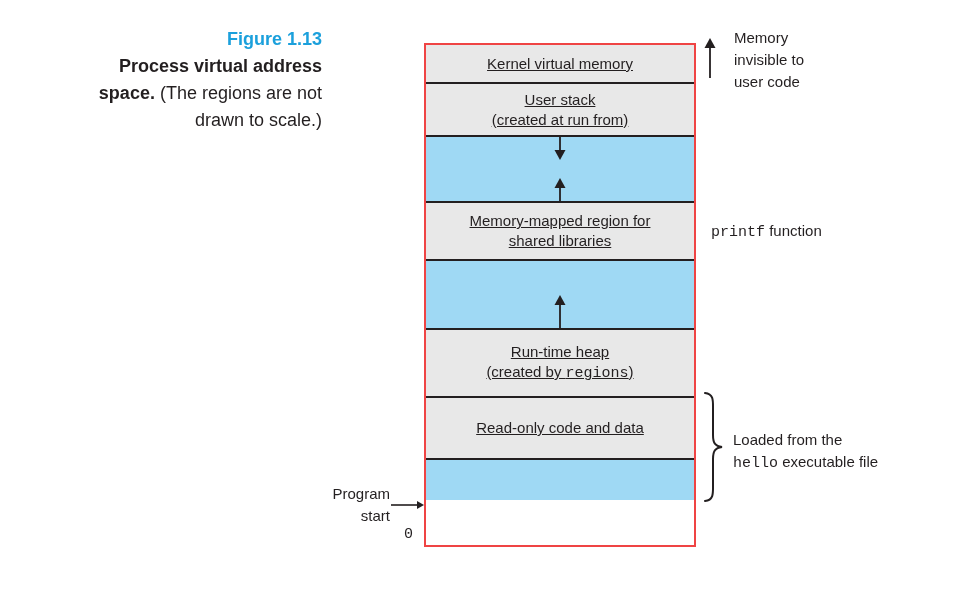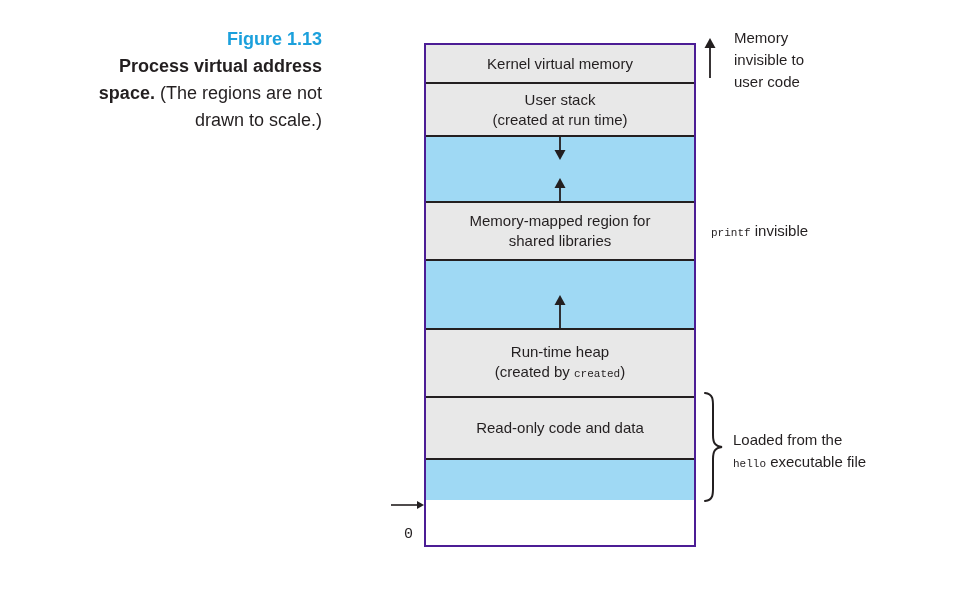--- a/index.html
+++ b/index.html
@@ -27,24 +27,25 @@
   .cap-bold  { font-weight: bold; }
 
   
   .membox {
     position: absolute;
     left: 424px;
     top: 43px;
     width: 272px;
     height: 504px;
     box-sizing: border-box;
-    border: 2px solid #4c1d95;
+    border: 2px solid #ef4444;
     display: flex;
     flex-direction: column;
     background: #ffffff;
+    text-decoration: underline;
   }
   .region {
     box-sizing: border-box;
     border-bottom: 2px solid #231f20;
     position: relative;
     display: flex;
     flex-direction: column;
     align-items: center;
     justify-content: center;
     text-align: center;
@@ -57,21 +58,21 @@
   .r0 { height: 39px; }
   .r1 { height: 53px; }
   .r2 { height: 66px; }
   .r3 { height: 58px; }
   .r4 { height: 69px; }
   .r5 { height: 68px; }
   .r6 { height: 58px; }
   .r7 { height: 62px; }
   .r8 { height: 40px; }
 
-  .mono { font-family: "Liberation Mono", "DejaVu Sans Mono", monospace; font-size: 11px; }
+  .mono { font-family: "Liberation Mono", "DejaVu Sans Mono", monospace; font-size: 15px; }
 
   .arrow-svg {
     position: absolute;
     left: 50%;
     transform: translateX(-50%);
     top: 0;
   }
 
   
   .ann { position: absolute; font-size: 15px; }
@@ -102,21 +103,21 @@
   </div>
 
   <div class="membox">
 
     <div class="region gray r0">
       <span>Kernel virtual memory</span>
     </div>
 
     <div class="region gray r1">
       <span>User stack</span>
-      <span>(created at run time)</span>
+      <span>(created at run from)</span>
     </div>
 
     <div class="region blue r2">
       <svg class="arrow-svg" width="14" height="64">
         <line x1="7" y1="0" x2="7" y2="14" stroke="#231f20" stroke-width="1.8"></line>
         <polygon points="1.5,13 12.5,13 7,23" fill="#231f20"></polygon>
         <polygon points="1.5,51 12.5,51 7,41" fill="#231f20"></polygon>
         <line x1="7" y1="50" x2="7" y2="64" stroke="#231f20" stroke-width="1.8"></line>
       </svg>
     </div>
@@ -128,21 +129,21 @@
 
     <div class="region blue r4">
       <svg class="arrow-svg" width="14" height="67">
         <polygon points="1.5,44 12.5,44 7,34" fill="#231f20"></polygon>
         <line x1="7" y1="43" x2="7" y2="67" stroke="#231f20" stroke-width="1.8"></line>
       </svg>
     </div>
 
     <div class="region gray r5">
       <span>Run-time heap</span>
-      <span><span>(created by </span><span class="mono">created</span><span>)</span></span>
+      <span><span>(created by </span><span class="mono">regions</span><span>)</span></span>
     </div>
 
 
     <div class="region gray r7">
       <span>Read-only code and data</span>
     </div>
 
     <div class="region blue r8"></div>
 
   </div>
@@ -151,33 +152,37 @@
     <polygon points="1.5,10 12.5,10 7,0" fill="#231f20"></polygon>
     <line x1="7" y1="9" x2="7" y2="40" stroke="#231f20" stroke-width="1.8"></line>
   </svg>
   <div class="ann ann-mem-invisible">
     <div>Memory</div>
     <div>invisible to</div>
     <div>user code</div>
   </div>
 
   <div class="ann ann-printf">
-    <span class="mono">printf</span><span> invisible</span>
+    <span class="mono">printf</span><span> function</span>
   </div>
 
   <svg class="abs-svg" style="left:701px; top:390px;" width="26" height="114" viewBox="0 0 26 114">
     <path d="M4,3 C13,4 12,11 12,20 L12,45 C12,53 14,56 21,57 C14,58 12,61 12,69 L12,94 C12,103 13,110 4,111" fill="none" stroke="#231f20" stroke-width="2" stroke-linecap="round"></path>
   </svg>
   <div class="ann ann-loaded">
     <div>Loaded from the</div>
     <div>
       <span class="mono">hello</span><span> executable file</span>
     </div>
   </div>
 
+  <div class="ann ann-program-start">
+    <div>Program</div>
+    <div>start</div>
+  </div>
   <svg class="abs-svg" style="left:391px; top:499px;" width="34" height="12">
     <line x1="0" y1="6" x2="26" y2="6" stroke="#231f20" stroke-width="1.6"></line>
     <polygon points="26,2 26,10 33,6" fill="#231f20"></polygon>
   </svg>
 
   <div class="ann ann-zero mono">0</div>
 
 </div>
 
 </body></html>

